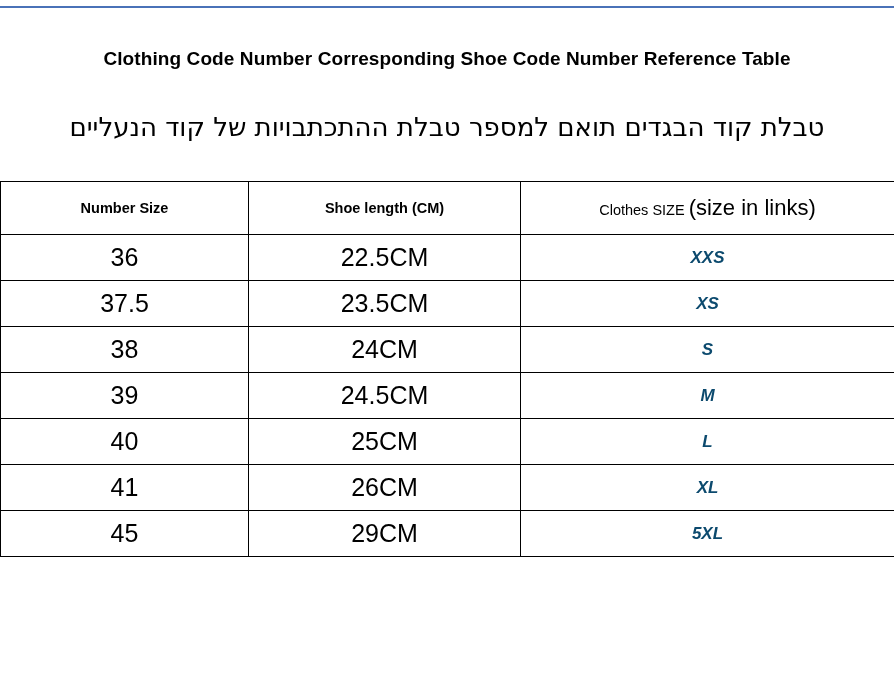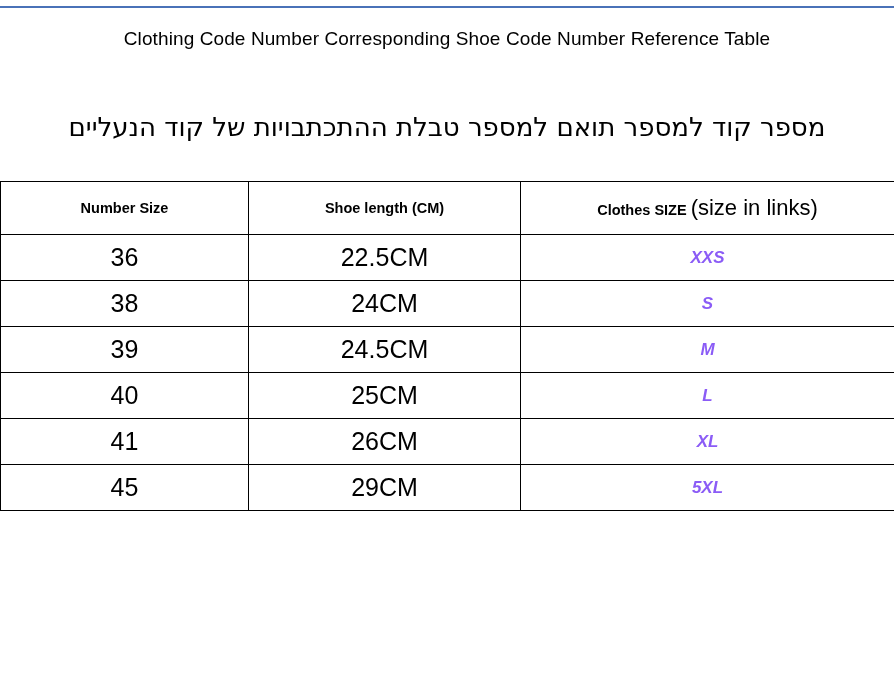--- a/index.html
+++ b/index.html
@@ -23,26 +23,26 @@
   .top-rule {
     position: absolute;
     top: 6px;
     left: 0;
     width: 894px;
     height: 2px;
     background: #4a72b8;
   }
   .doc-title {
     position: absolute;
-    top: 28px;
+    top: 48px;
     left: 0;
     width: 894px;
     text-align: center;
     font-size: 19px;
-    font-weight: normal;
+    font-weight: bold;
     letter-spacing: 0.1px;
   }
   .heb-title {
     position: absolute;
     top: 112px;
     left: 0;
     width: 894px;
     text-align: center;
     direction: rtl;
     font-size: 26px;
@@ -71,52 +71,52 @@
   }
   table.size-table tbody td {
     height: 45px;
   }
   .col1 { width: 248px; }
   .col2 { width: 272px; }
   .col3 { width: 374px; }
 
   .hdr-clothes-main {
     font-size: 14.5px;
-    font-weight: bold;
+    font-weight: normal;
   }
   .hdr-clothes-sub {
     font-size: 22px;
     font-weight: normal;
   }
   .cell-shoe-size {
     font-size: 25px;
     margin-left: 43px;
   }
   .cell-shoe-length {
     font-size: 25px;
     margin-left: 28px;
   }
   .cell-clothes-size {
     font-size: 17px;
     font-weight: bold;
     font-style: italic;
-    color: #8b5cf6;
+    color: #0c4a6e;
     margin-top: 31px;
   }
 </style>
 </head>
 <body>
 
 <div class="page">
 
   <div class="top-rule"></div>
 
   <div class="doc-title">Clothing Code Number Corresponding Shoe Code Number Reference Table</div>
 
-  <div class="heb-title">מספר קוד למספר תואם למספר טבלת ההתכתבויות של קוד הנעליים</div>
+  <div class="heb-title">טבלת קוד הבגדים תואם למספר טבלת ההתכתבויות של קוד הנעליים</div>
 
   <table class="size-table">
     <colgroup>
       <col class="col1">
       <col class="col2">
       <col class="col3">
     </colgroup>
     <thead>
       <tr>
         <th>
@@ -129,20 +129,25 @@
           <span class="hdr-clothes-main">Clothes SIZE</span>
           <span class="hdr-clothes-sub">(size in links)</span>
         </th>
       </tr>
     </thead>
     <tbody>
       <tr>
         <td class="cell-shoe-size">36</td>
         <td class="cell-shoe-length">22.5CM</td>
         <td class="cell-clothes-size">XXS</td>
+      </tr>
+      <tr>
+        <td class="cell-shoe-size">37.5</td>
+        <td class="cell-shoe-length">23.5CM</td>
+        <td class="cell-clothes-size">XS</td>
       </tr>
       <tr>
         <td class="cell-shoe-size">38</td>
         <td class="cell-shoe-length">24CM</td>
         <td class="cell-clothes-size">S</td>
       </tr>
       <tr>
         <td class="cell-shoe-size">39</td>
         <td class="cell-shoe-length">24.5CM</td>
         <td class="cell-clothes-size">M</td>

